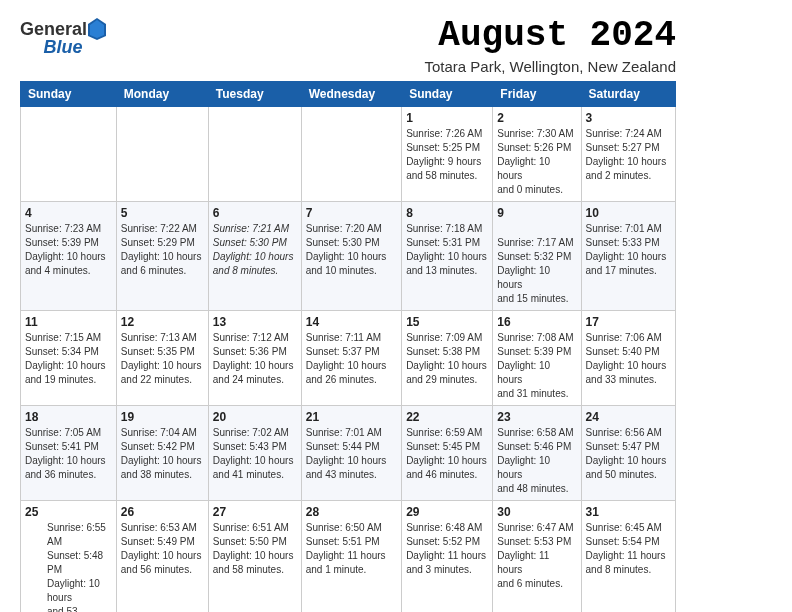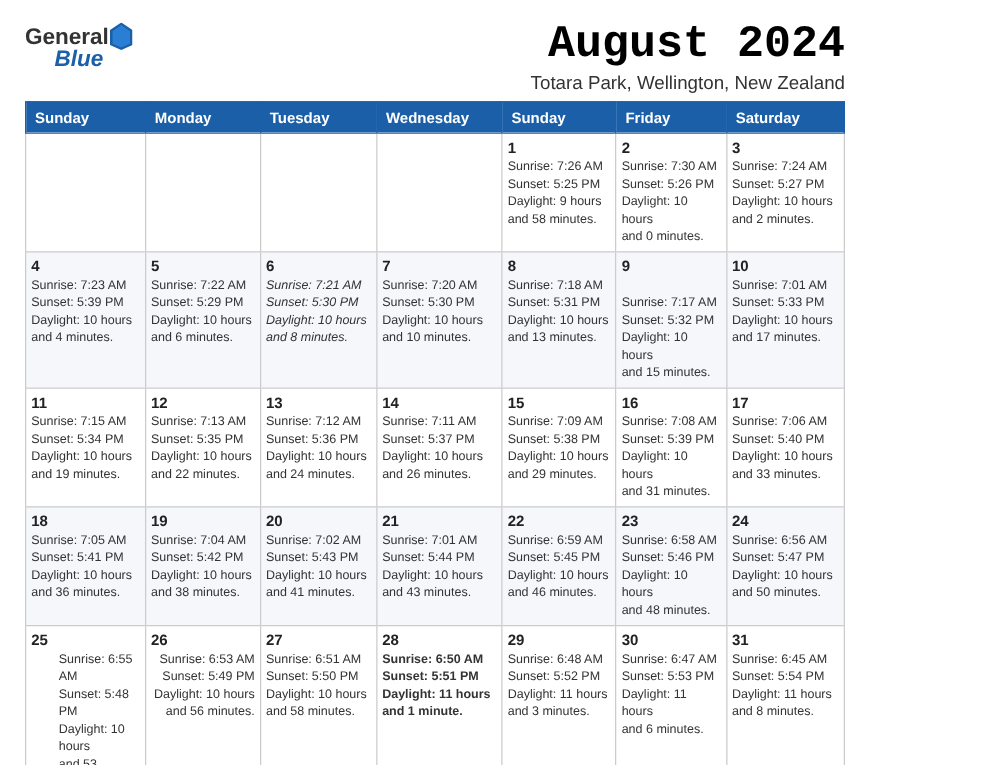--- a/index.html
+++ b/index.html
@@ -310,35 +310,35 @@
         <tr>
           <td>
             <span class="day-num">25</span>
             <div class="day-info" style="white-space: pre-line; margin-left: 22px;">Sunrise: 6:55 AM
 Sunset: 5:48 PM
 Daylight: 10 hours
 and 53 minutes.</div>
           </td>
           <td>
             <span class="day-num">26</span>
-            <div class="day-info" style="white-space: pre-line; text-align: right;">Sunrise: 6:53 AM
+            <div class="day-info" style="white-space: pre-line;">Sunrise: 6:53 AM
 Sunset: 5:49 PM
 Daylight: 10 hours
 and 56 minutes.</div>
           </td>
           <td>
             <span class="day-num">27</span>
             <div class="day-info" style="white-space: pre-line;">Sunrise: 6:51 AM
 Sunset: 5:50 PM
 Daylight: 10 hours
 and 58 minutes.</div>
           </td>
           <td>
             <span class="day-num">28</span>
-            <div class="day-info" style="white-space: pre-line; font-weight: bold;">Sunrise: 6:50 AM
+            <div class="day-info" style="white-space: pre-line;">Sunrise: 6:50 AM
 Sunset: 5:51 PM
 Daylight: 11 hours
 and 1 minute.</div>
           </td>
           <td>
             <span class="day-num">29</span>
             <div class="day-info" style="white-space: pre-line;">Sunrise: 6:48 AM
 Sunset: 5:52 PM
 Daylight: 11 hours
 and 3 minutes.</div>

